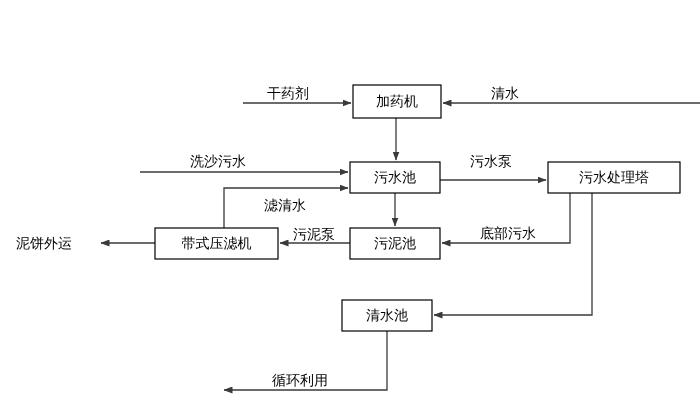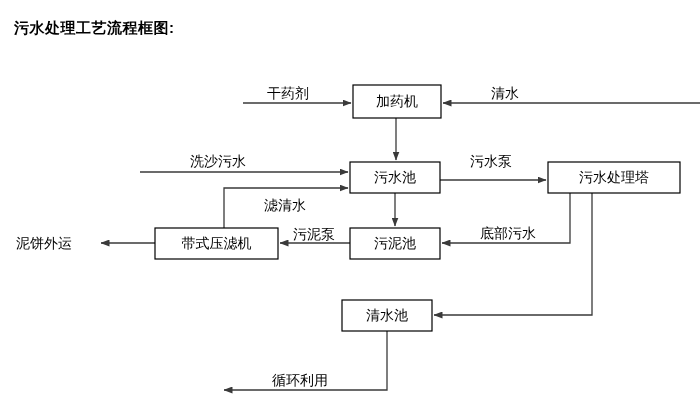--- a/index.html
+++ b/index.html
@@ -65,21 +65,20 @@
     font-family: "Liberation Sans", "DejaVu Sans", sans-serif;
     font-size: 14px;
     fill: #000000;
   }
 </style>
 </head>
 <body>
 
 <div id="diagram-root">
 
-  <div class="page-title">污水处理工艺流程框图:</div>
 
   <svg viewBox="0 0 700 420" xmlns="http://www.w3.org/2000/svg">
     <defs>
       <marker id="arrowhead" markerWidth="9" markerHeight="7" refX="8.5" refY="3.5" orient="auto" markerUnits="userSpaceOnUse">
         <polygon points="0 0, 9 3.5, 0 7" fill="#3a3a3a"></polygon>
       </marker>
     </defs>
 
     <path class="edge-line" d="M 243 103 L 351 103" marker-end="url(#arrowhead)"></path>
 

